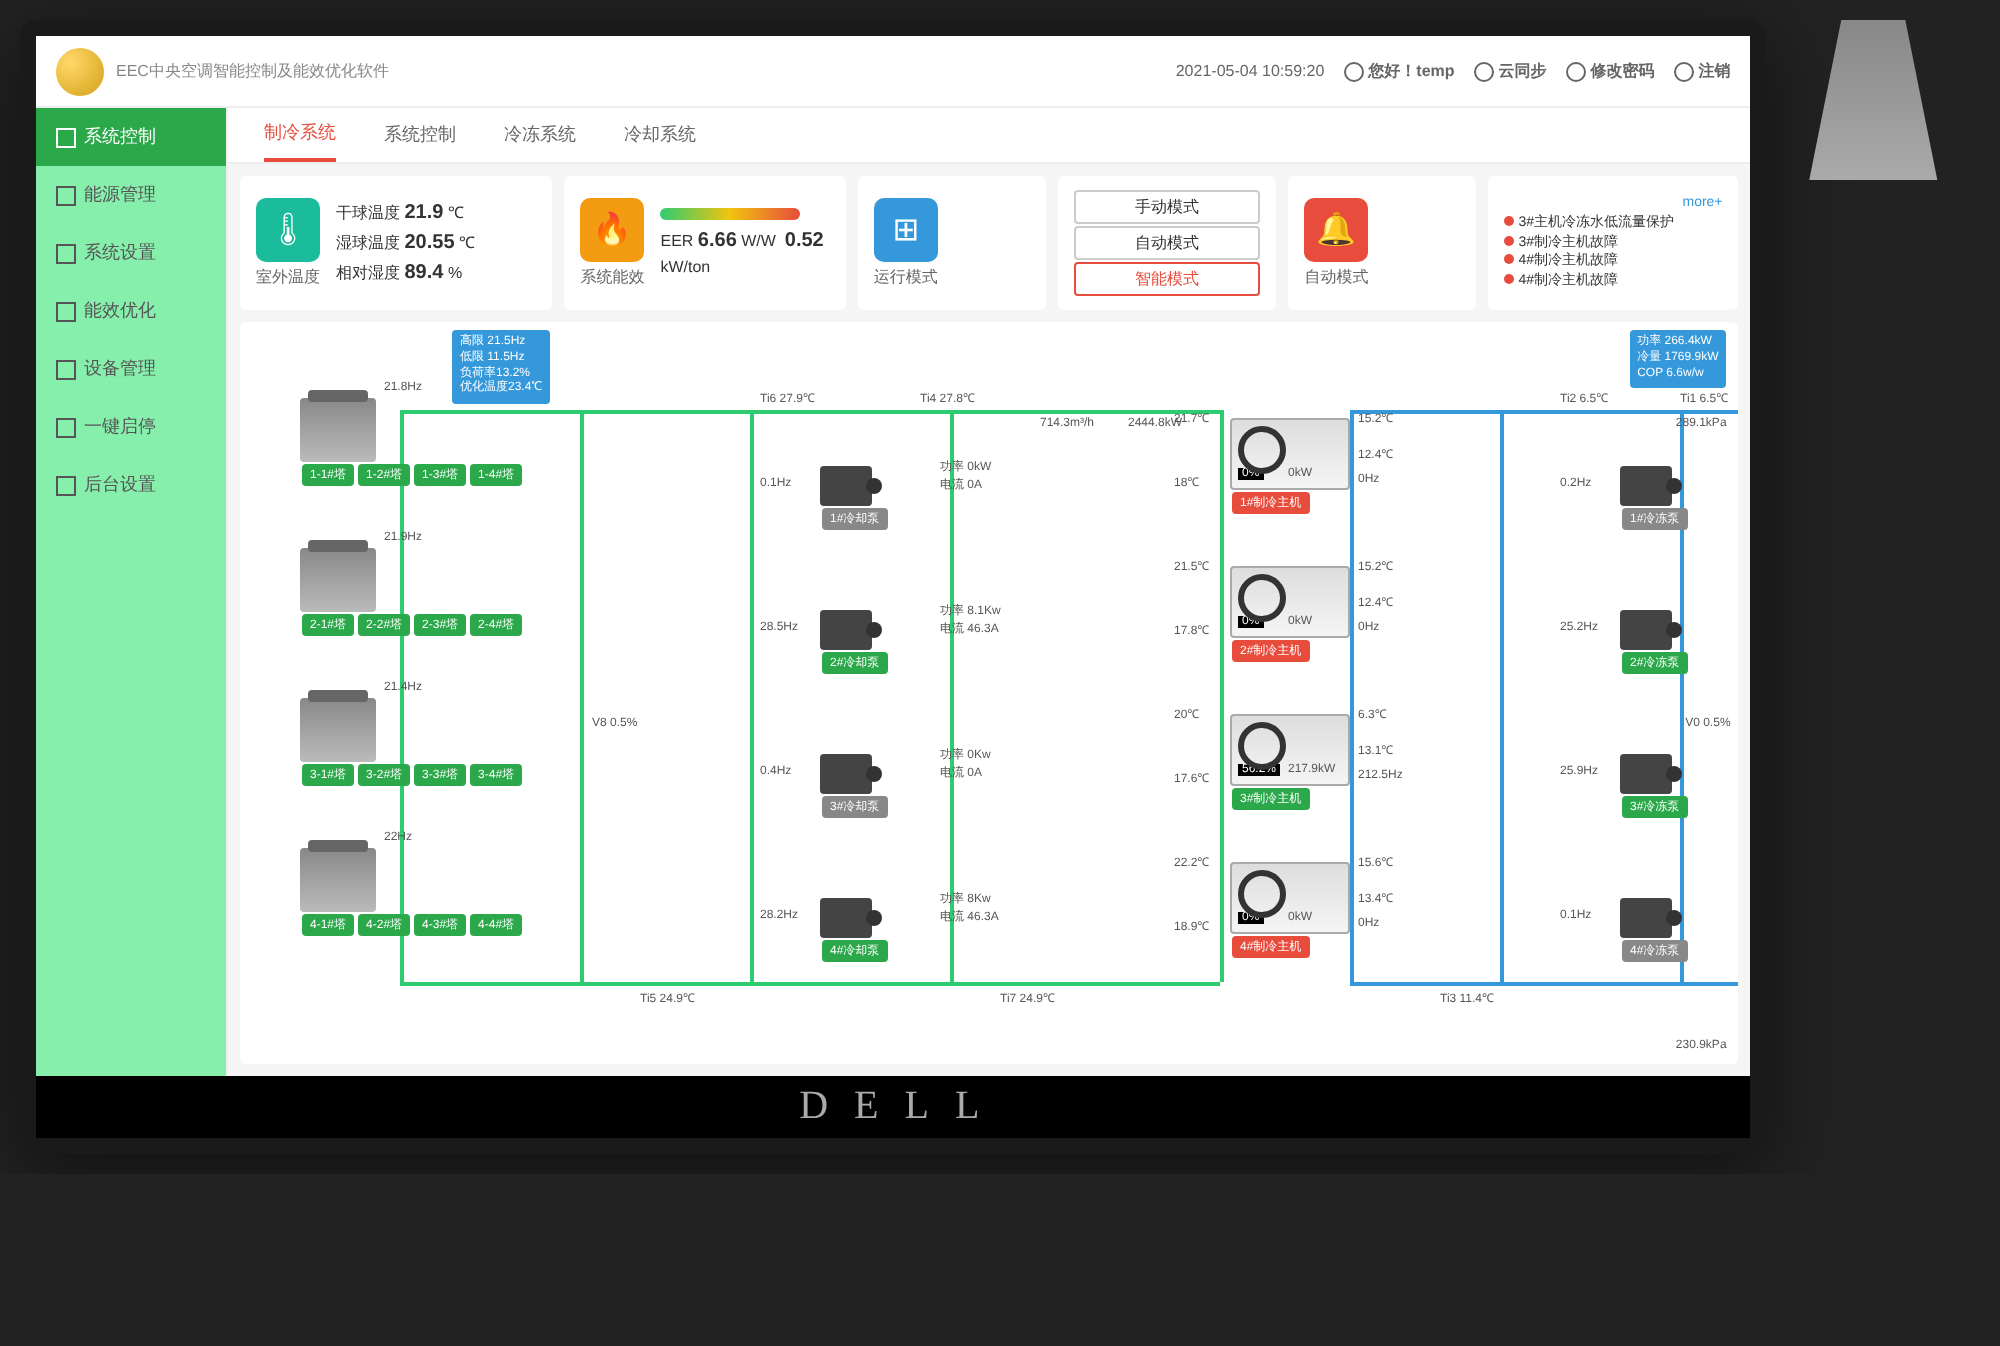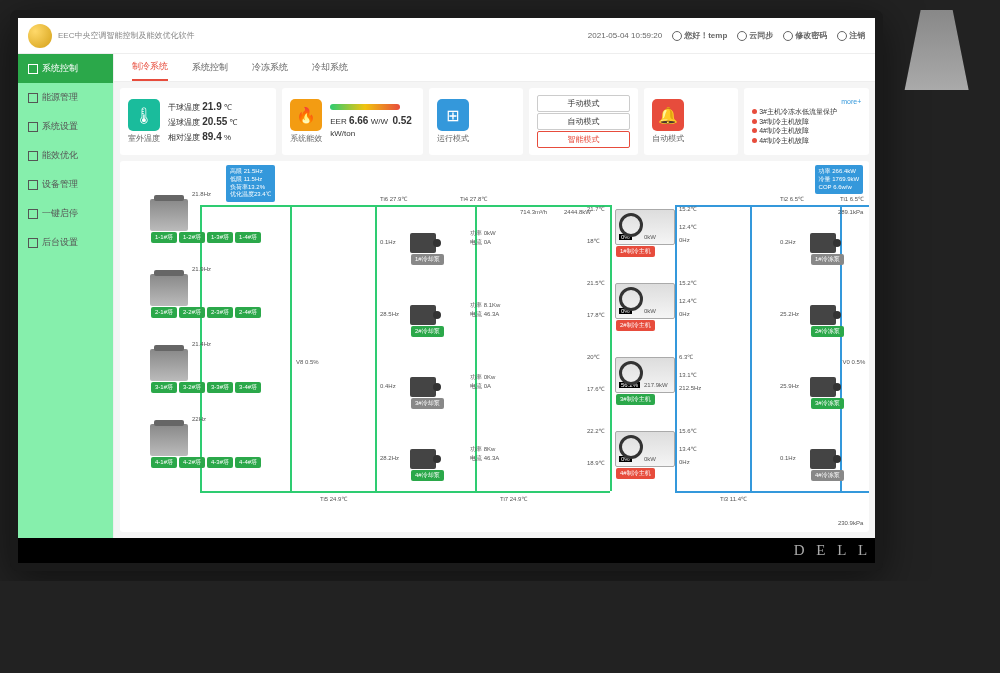--- a/index.html
+++ b/index.html
@@ -47,21 +47,21 @@
 .pump::before{content:"";position:absolute;right:-5px;top:6px;width:8px;height:8px;background:#333;border-radius:50%}
 .tag{display:inline-block;padding:1px 4px;border-radius:2px;font-size:6px;color:#fff;margin:1px}
 .tg{background:#2ba84a}.tr{background:#e74c3c}.tgr{background:#888}
 .infobox{position:absolute;background:#3498db;color:#fff;font-size:6px;padding:3px 4px;border-radius:2px;line-height:1.3}
 .rd{font-size:6px;color:#555;position:absolute}
 .pipe-g{position:absolute;background:#2ecc71;height:2px}
 .pipe-gv{position:absolute;background:#2ecc71;width:2px}
 .pipe-b{position:absolute;background:#3498db;height:2px}
 .pipe-bv{position:absolute;background:#3498db;width:2px}
 .stand{width:120px;height:80px;background:linear-gradient(#888,#aaa);margin:0 auto;clip-path:polygon(35% 0,65% 0,80% 100%,20% 100%)}
-.dell{text-align:right;color:#aaa;font-size:15px;padding:4px;letter-spacing:4px;font-family:serif}
+.dell{text-align:center;color:#aaa;font-size:20px;padding:4px;letter-spacing:4px;font-family:serif}
 </style>
 </head>
 <body>
 
 <div class="monitor">
 <div class="screen">
 
 <div class="hdr">
   <div class="logo"></div>
   <div class="ttl">

